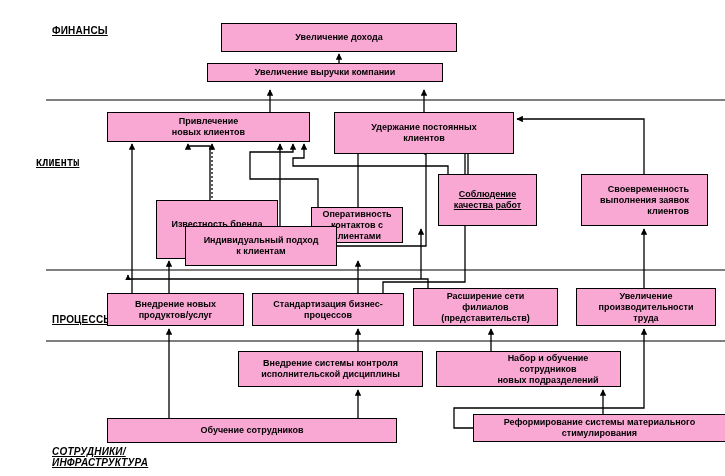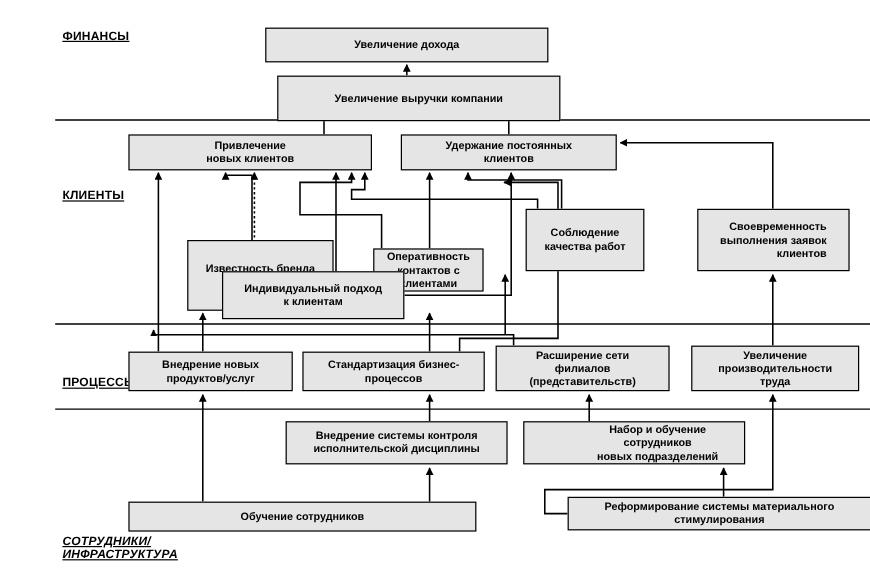--- a/index.html
+++ b/index.html
@@ -31,21 +31,21 @@
     color: #000;
     letter-spacing: 0.2px;
     line-height: 11px;
     text-decoration: underline;
     white-space: pre-line;
   }
   .node {
     position: absolute;
     box-sizing: border-box;
     border: 1px solid #000;
-    background: #e5e5e5;
+    background: #f9a8d4;
     display: flex;
     align-items: center;
     justify-content: center;
     text-align: center;
     font-size: 9px;
     font-weight: bold;
     color: #000;
     line-height: 11px;
     padding: 1px 3px;
     z-index: 3;
@@ -124,49 +124,49 @@
       <path d="M 330,418 L 330,390" marker-end="url(#arr)"></path>
 
       <path d="M 575,414 L 575,390" marker-end="url(#arr)"></path>
 
       <path d="M 445,428 L 426,428 L 426,408 L 616,408 L 616,329" marker-end="url(#arr)"></path>
 
     </g>
   </svg>
 
   <div class="perspective-label" style="left:24px; top:25px;">ФИНАНСЫ</div>
-  <div class="perspective-label" style="left:24px; top:158px;">КЛИЕНТЫ</div>
+  <div class="perspective-label" style="left:8px; top:158px;font-family:Liberation Mono, monospace;">КЛИЕНТЫ</div>
   <div class="perspective-label" style="left:24px; top:314px;">ПРОЦЕССЫ</div>
   <div class="perspective-label" style="left:24px; top:446px;font-style:italic;">СОТРУДНИКИ/
 ИНФРАСТРУКТУРА</div>
 
   <div class="node" style="left:193px; top:23px; width:236px; height:29px;">
     <span class="node-text">Увеличение дохода</span>
   </div>
-  <div class="node" style="left:203px; top:63px; width:236px; height:38px;">
+  <div class="node" style="left:179px; top:63px; width:236px; height:19px;">
     <span class="node-text">Увеличение выручки компании</span>
   </div>
   <div class="node" style="left:79px; top:112px; width:203px; height:30px;">
     <span class="node-text">Привлечение
 новых клиентов</span>
   </div>
-  <div class="node" style="left:306px; top:112px; width:180px; height:30px;">
+  <div class="node" style="left:306px; top:112px; width:180px; height:42px;">
     <span class="node-text">Удержание постоянных
 клиентов</span>
   </div>
   <div class="node" style="left:128px; top:200px; width:122px; height:59px;">
     <span class="node-text">Известность бренда
 компании</span>
   </div>
   <div class="node" style="left:283px; top:207px; width:92px; height:36px;">
     <span class="node-text">Оперативность
 контактов с
 клиентами</span>
   </div>
-  <div class="node" style="left:410px; top:174px; width:99px; height:52px;">
+  <div class="node" style="left:410px; top:174px; width:99px; height:52px;text-decoration:underline;">
     <span class="node-text">Соблюдение
 качества работ</span>
   </div>
   <div class="node" style="left:553px; top:174px; width:127px; height:52px;text-align:right;">
     <span class="node-text">Своевременность
 выполнения заявок
 клиентов</span>
   </div>
   <div class="node" style="left:79px; top:293px; width:137px; height:33px;">
     <span class="node-text">Внедрение новых

